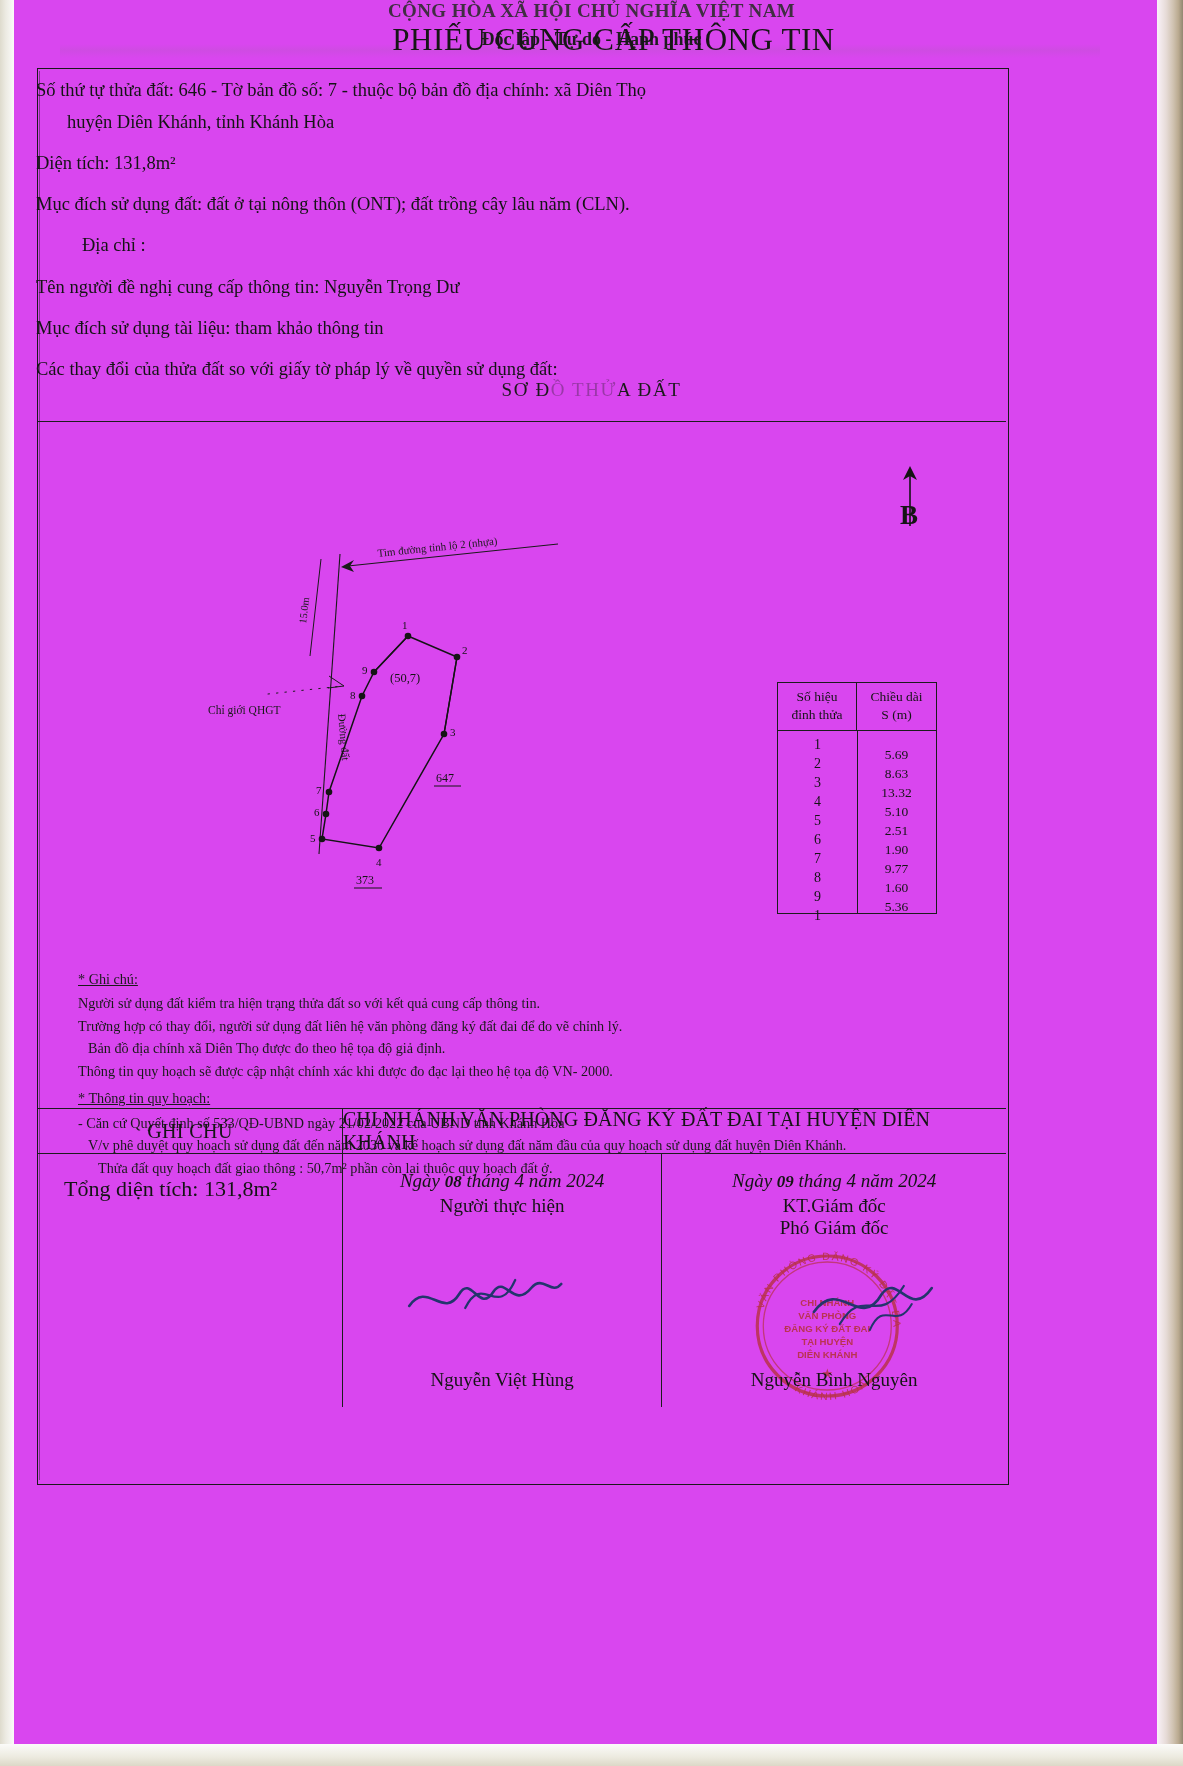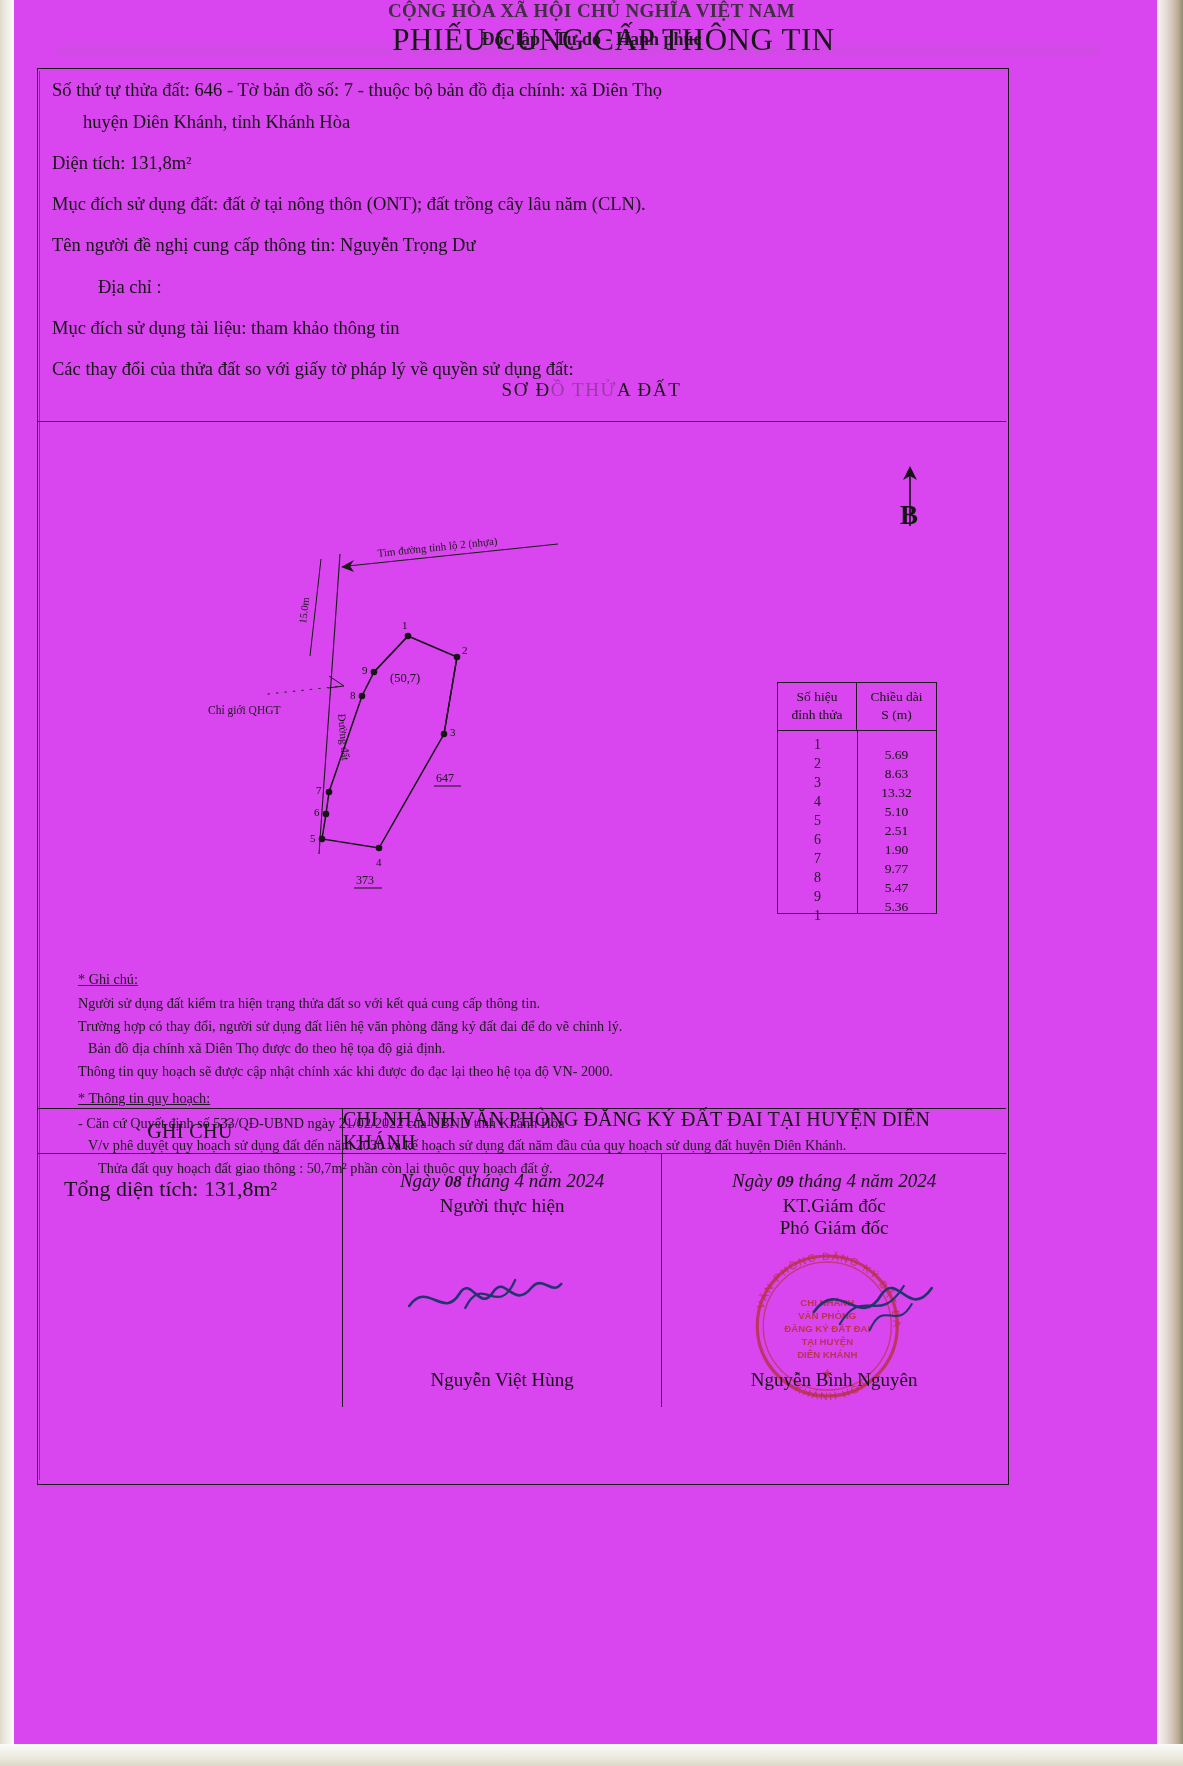--- a/index.html
+++ b/index.html
@@ -64,21 +64,21 @@
   
   .doc-title{
     position:absolute;left:0;right:0;top:22px;text-align:center;
     font-size:31px;letter-spacing:.6px;color:#161616;
     font-family:"Liberation Serif",serif;
     padding-left:44px;
   }
 
   
   .items{
-    position:absolute;left:52px;top:76px;right:20px;
+    position:absolute;left:36px;top:76px;right:20px;
     font-size:18.5px;line-height:1.52;
   }
   .item{margin-bottom:13px;}
   .item .cont{display:block;margin-left:31px;margin-top:4px;}
   .item.sub{margin-left:46px;}
 
   
   .rule{
     position:absolute;left:38px;top:421px;width:968px;height:0;
     border-top:1.2px solid #1d1d1d;
@@ -187,25 +187,25 @@
     <div class="item">
       <span>Số thứ tự thửa đất: 646  - Tờ bản đồ số: 7 -  thuộc bộ bản đồ địa chính: xã Diên Thọ</span>
       <span class="cont">huyện Diên Khánh, tỉnh Khánh Hòa</span>
     </div>
     <div class="item">
       <span>Diện tích:  131,8m²</span>
     </div>
     <div class="item">
       <span>Mục đích sử dụng đất: đất ở tại nông thôn (ONT); đất trồng cây lâu năm (CLN).</span>
     </div>
-    <div class="item">
-      <span>Tên người đề nghị cung cấp thông tin: Nguyễn Trọng Dư</span>
-    </div>
     <div class="item sub">
       <span>Địa chỉ :</span>
+    </div>
+    <div class="item">
+      <span>Tên người đề nghị cung cấp thông tin: Nguyễn Trọng Dư</span>
     </div>
     <div class="item">
       <span>Mục đích sử dụng tài liệu: tham khảo thông tin</span>
     </div>
     <div class="item">
       <span>Các thay đổi của thửa đất so với giấy tờ pháp lý về quyền sử dụng đất:</span>
     </div>
   </div>
 
   <div class="rule"></div>
@@ -299,21 +299,21 @@
       <div class="vnum" style="top:158px">9</div>
       <div class="vnum" style="top:177px">1</div>
 
       <div class="vlen" style="top:16px">5.69</div>
       <div class="vlen" style="top:35px">8.63</div>
       <div class="vlen" style="top:54px">13.32</div>
       <div class="vlen" style="top:73px">5.10</div>
       <div class="vlen" style="top:92px">2.51</div>
       <div class="vlen" style="top:111px">1.90</div>
       <div class="vlen" style="top:130px">9.77</div>
-      <div class="vlen" style="top:149px">5.47</div>
+      <div class="vlen" style="top:149px">1.60</div>
       <div class="vlen" style="top:168px">5.36</div>
     </div>
   </div>
 
   <div class="notes">
     <div class="hd">* Ghi chú:</div>
     <div>Người sử dụng đất kiểm tra hiện trạng thửa đất so với kết quả cung cấp thông tin.</div>
     <div>Trường hợp có thay đổi, người sử dụng đất liên hệ văn phòng đăng ký đất đai để đo vẽ chỉnh lý.</div>
     <div class="ind"> Bản đồ địa chính xã  Diên Thọ được đo theo hệ tọa độ giả định.</div>
     <div>Thông tin quy hoạch sẽ được cập nhật chính xác khi được đo đạc lại theo hệ tọa độ VN- 2000.</div>

